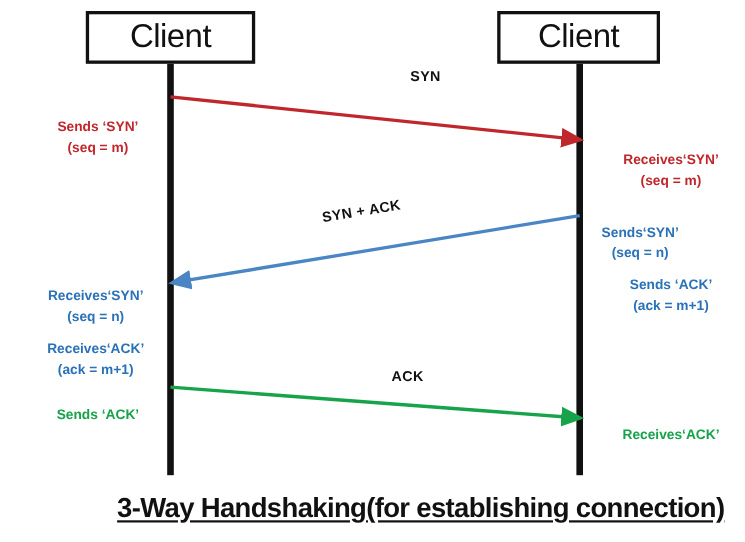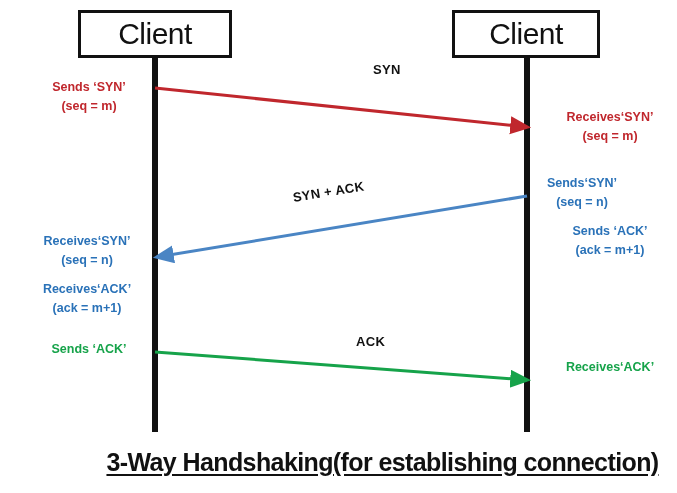--- a/index.html
+++ b/index.html
@@ -56,20 +56,21 @@
     left: 0; top: 0;
     width: 677px; height: 493px;
   }
   
   .note {
     position: absolute;
     font-size: 12.5px;
     font-weight: bold;
     line-height: 1.5;
     white-space: nowrap;
+    margin-top: 28px;
   }
   .note .line { display: block; }
 
   .note-red   { color: #c0272d; }
   .note-blue  { color: #2a72b8; }
   .note-green { color: #16a34a; }
 
   
   #note-client-syn     { left: 30px;  top: 78px;  width: 118px; text-align: center; }
   #note-server-syn     { left: 548px; top: 108px; width: 124px; text-align: center; }

